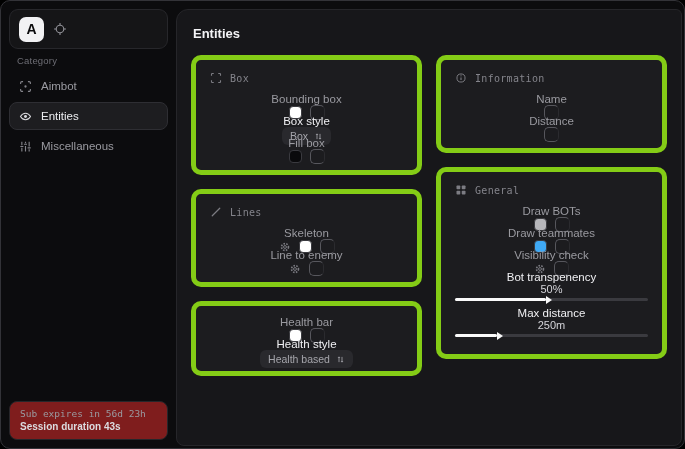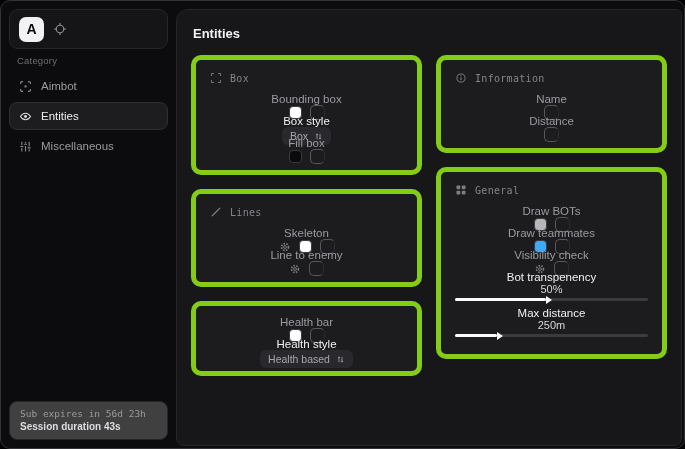--- a/index.html
+++ b/index.html
@@ -42,21 +42,21 @@
     height:28px; padding:0 9px; border-radius:8px;
     color:#9b9ba1; font-size:11.5px;
     border:1px solid transparent; cursor:default;
   }
   .nav-item .nico { display:flex; color:#84848a; }
   .nav-item.active { background:#1d1d20; border-color:#2e2e33; color:#ecedf0; }
   .nav-item.active .nico { color:#d8d8dc; }
 
   .side-footer {
     margin-top:auto;
-    background:#404040; border:1px solid #26262a; border-radius:8px;
+    background:#7f1d1d; border:1px solid #26262a; border-radius:8px;
     padding:6px 10px 7px;
   }
   .sf-line1 { font-family:"DejaVu Sans Mono", monospace; font-size:9.5px; color:#9a9aa0; white-space:nowrap; }
   .sf-line2 { font-size:10px; font-weight:bold; color:#dcdce0; margin-top:2px; }
 
   
   .main {
     position:absolute; left:175px; top:8px; right:2px; bottom:2px;
     background:#17171a; border:1px solid #26262a;
     border-radius:12px 6px 8px 8px;

